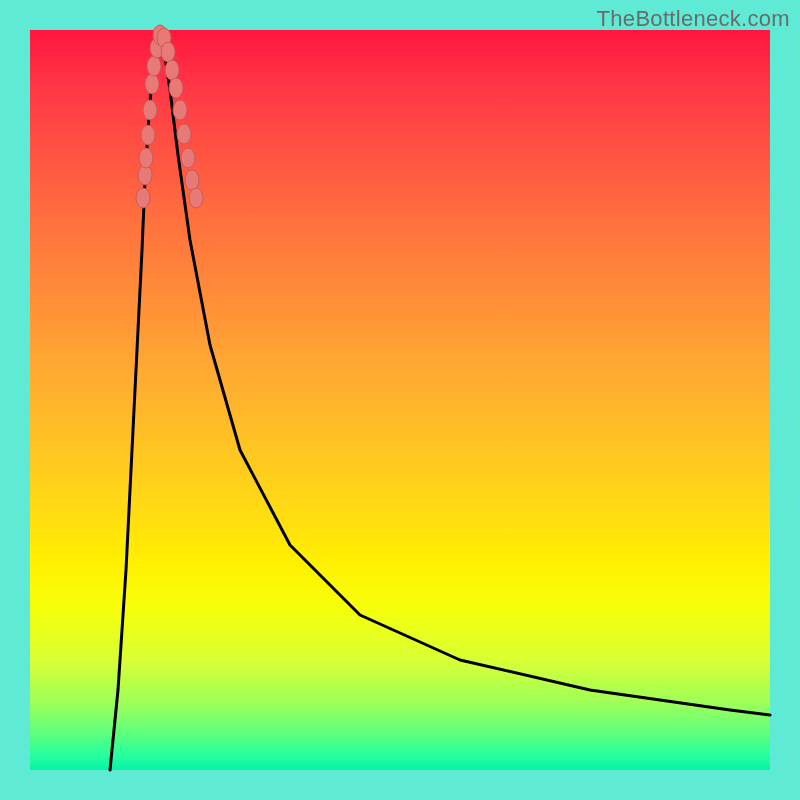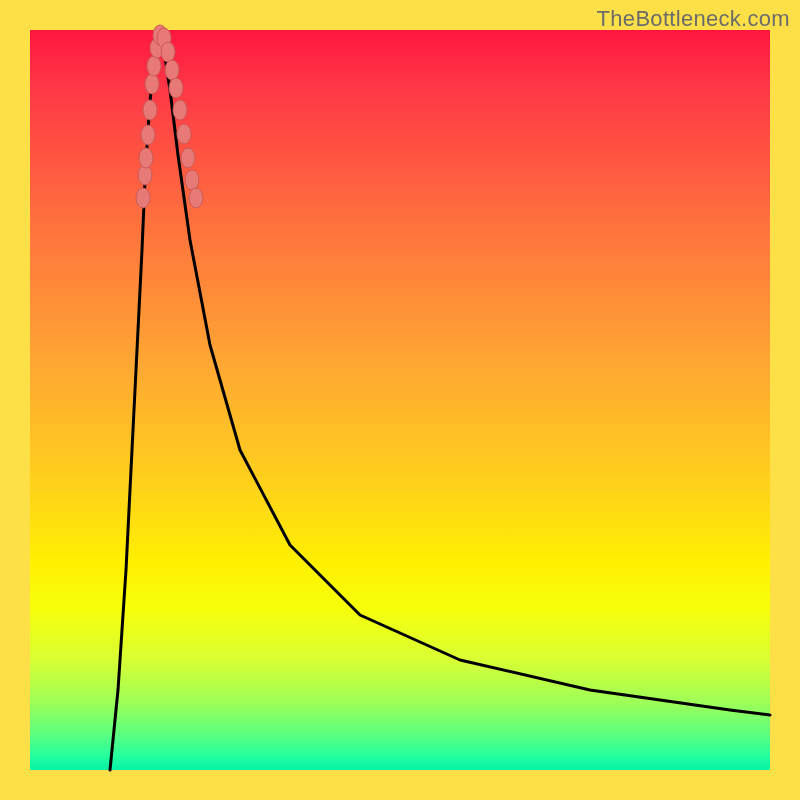--- a/index.html
+++ b/index.html
@@ -10,21 +10,21 @@
     overflow: hidden;
     background: #000;
     font-family: Arial, Helvetica, sans-serif;
   }
   .frame {
     position: absolute;
     top: 0;
     left: 0;
     width: 800px;
     height: 800px;
-    background: #fde047;
+    background: #5eead4;
   }
   .plot {
     position: absolute;
     top: 30px;
     left: 30px;
     width: 740px;
     height: 740px;
     background: linear-gradient(to bottom,
       #ff163f 0%,
       #ff3846 8%,

